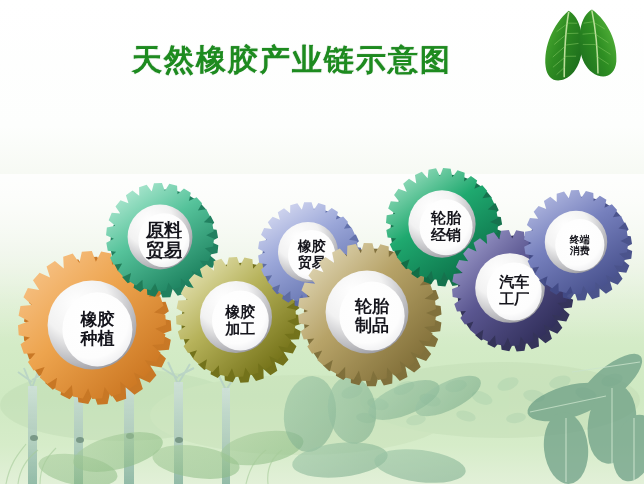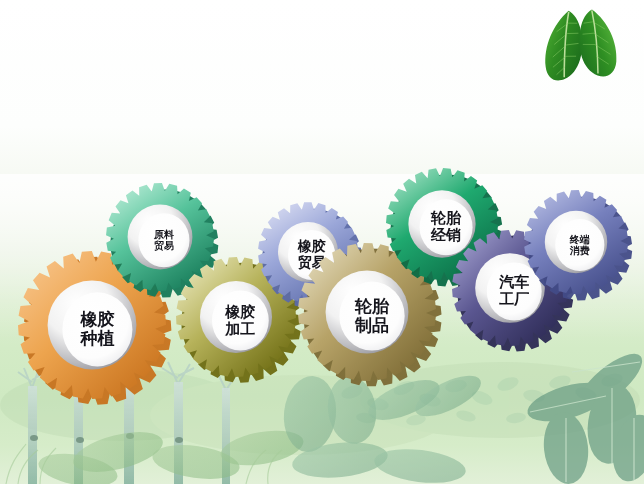--- a/index.html
+++ b/index.html
@@ -195,20 +195,21 @@
 
       <g stroke="#a6cb9a" stroke-width="1.2" fill="none" opacity=".6">
         <path d="M6 484 C10 462 20 452 26 444 M18 484 C20 466 30 456 38 450 M40 484 C40 466 48 456 56 448"></path>
         <path d="M246 484 C250 466 258 456 266 450 M268 484 C266 466 274 456 282 450"></path>
       </g>
     </svg>
   </div>
 
   <div class="bg-mist"></div>
 
+  <div class="title">天然橡胶产业链示意图</div>
 
   <div class="leaves">
     <svg viewBox="0 0 110 84" xmlns="http://www.w3.org/2000/svg">
       <defs>
         <linearGradient id="lf1" x1="0" y1="0" x2="1" y2="1">
           <stop offset="0%" stop-color="#5fc03d"></stop>
           <stop offset="45%" stop-color="#2f8c22"></stop>
           <stop offset="100%" stop-color="#15601a"></stop>
         </linearGradient>
         <linearGradient id="lf2" x1="1" y1="0" x2="0" y2="1">
@@ -299,21 +300,21 @@
               <stop offset="100%" stop-color="#e7e7ea"></stop>
             </radialGradient>
           </defs>
           <g transform="rotate(6 64 64)">
             <path d="M114.70 63.43L122.85 65.99L122.85 74.01L114.70 76.57L114.70 76.57L121.80 81.33L119.54 89.02L111.00 89.18L111.00 89.18L116.47 95.74L112.14 102.48L103.89 100.23L103.89 100.23L107.29 108.07L101.24 113.32L93.96 108.84L93.96 108.84L95.01 117.32L87.73 120.65L82.01 114.30L82.01 114.30L80.63 122.73L72.70 123.87L69.00 116.17L69.00 116.17L65.30 123.87L57.37 122.73L55.99 114.30L55.99 114.30L50.27 120.65L42.99 117.32L44.04 108.84L44.04 108.84L36.76 113.32L30.71 108.07L34.11 100.23L34.11 100.23L25.86 102.48L21.53 95.74L27.00 89.18L27.00 89.18L18.46 89.02L16.20 81.33L23.30 76.57L23.30 76.57L15.15 74.01L15.15 65.99L23.30 63.43L23.30 63.43L16.20 58.67L18.46 50.98L27.00 50.82L27.00 50.82L21.53 44.26L25.86 37.52L34.11 39.77L34.11 39.77L30.71 31.93L36.76 26.68L44.04 31.16L44.04 31.16L42.99 22.68L50.27 19.35L55.99 25.70L55.99 25.70L57.37 17.27L65.30 16.13L69.00 23.83L69.00 23.83L72.70 16.13L80.63 17.27L82.01 25.70L82.01 25.70L87.73 19.35L95.01 22.68L93.96 31.16L93.96 31.16L101.24 26.68L107.29 31.93L103.89 39.77L103.89 39.77L112.14 37.52L116.47 44.26L111.00 50.82L111.00 50.82L119.54 50.98L121.80 58.67L114.70 63.43Z" fill="url(#ge1)" opacity="0.95"></path>
             <path d="M109.70 57.43L117.85 59.99L117.85 68.01L109.70 70.57L109.70 70.57L116.80 75.33L114.54 83.02L106.00 83.18L106.00 83.18L111.47 89.74L107.14 96.48L98.89 94.23L98.89 94.23L102.29 102.07L96.24 107.32L88.96 102.84L88.96 102.84L90.01 111.32L82.73 114.65L77.01 108.30L77.01 108.30L75.63 116.73L67.70 117.87L64.00 110.17L64.00 110.17L60.30 117.87L52.37 116.73L50.99 108.30L50.99 108.30L45.27 114.65L37.99 111.32L39.04 102.84L39.04 102.84L31.76 107.32L25.71 102.07L29.11 94.23L29.11 94.23L20.86 96.48L16.53 89.74L22.00 83.18L22.00 83.18L13.46 83.02L11.20 75.33L18.30 70.57L18.30 70.57L10.15 68.01L10.15 59.99L18.30 57.43L18.30 57.43L11.20 52.67L13.46 44.98L22.00 44.82L22.00 44.82L16.53 38.26L20.86 31.52L29.11 33.77L29.11 33.77L25.71 25.93L31.76 20.68L39.04 25.16L39.04 25.16L37.99 16.68L45.27 13.35L50.99 19.70L50.99 19.70L52.37 11.27L60.30 10.13L64.00 17.83L64.00 17.83L67.70 10.13L75.63 11.27L77.01 19.70L77.01 19.70L82.73 13.35L90.01 16.68L88.96 25.16L88.96 25.16L96.24 20.68L102.29 25.93L98.89 33.77L98.89 33.77L107.14 31.52L111.47 38.26L106.00 44.82L106.00 44.82L114.54 44.98L116.80 52.67L109.70 57.43Z" fill="url(#gf1)"></path>
           </g>
           <circle cx="64" cy="64" r="32.4324" fill="url(#gh1)"></circle>
           <ellipse cx="67.9312" cy="67.1941" rx="25.5528" ry="27.027" fill="url(#gi1)"></ellipse>
         </svg>
-        <div class="gear-label" style="font-size: 10px; transform: translate(3.9312px, 3.1941px);">
+        <div class="gear-label" style="font-size: 18px; transform: translate(3.9312px, 3.1941px); text-decoration: underline;">
           <span>原料</span>
           <span>贸易</span>
         </div>
       </div>
       <div class="gear" style="left: 166px; top: 247px; width: 140px; height: 140px;">
         <svg viewBox="0 0 140 140" width="140" height="140">
           <defs>
             <linearGradient id="gf2" x1="0.12" y1="0.05" x2="0.88" y2="0.95">
               <stop offset="0%" stop-color="#e6e4b6"></stop>
               <stop offset="42%" stop-color="#b6b25a"></stop>

